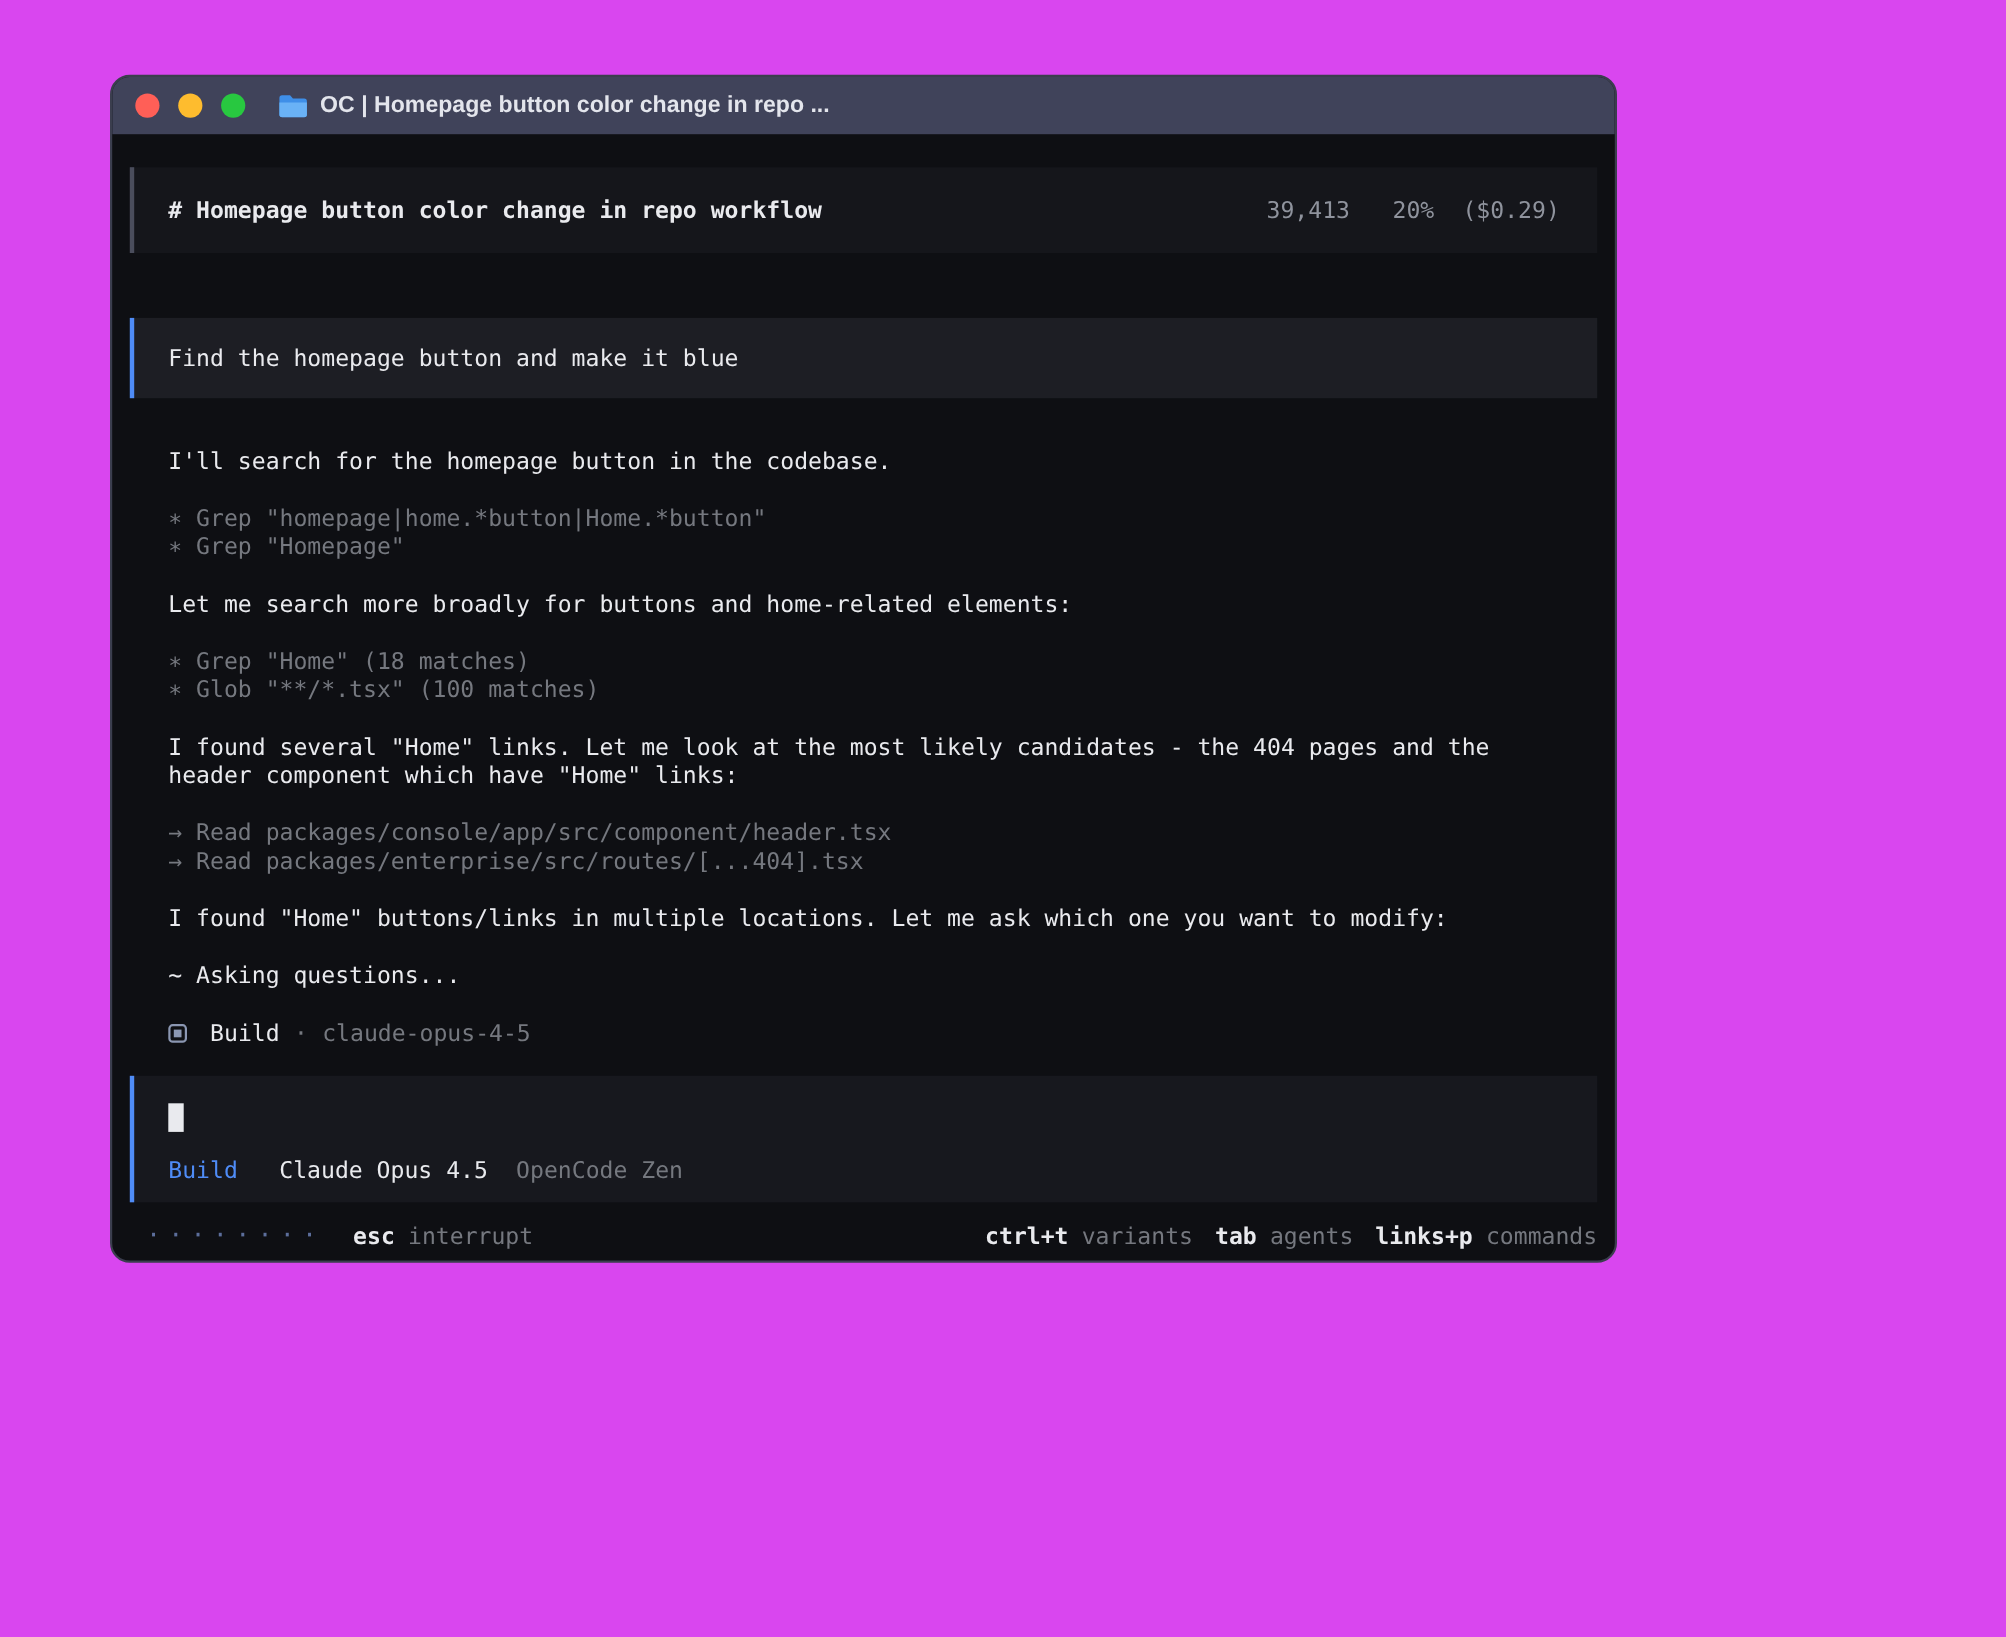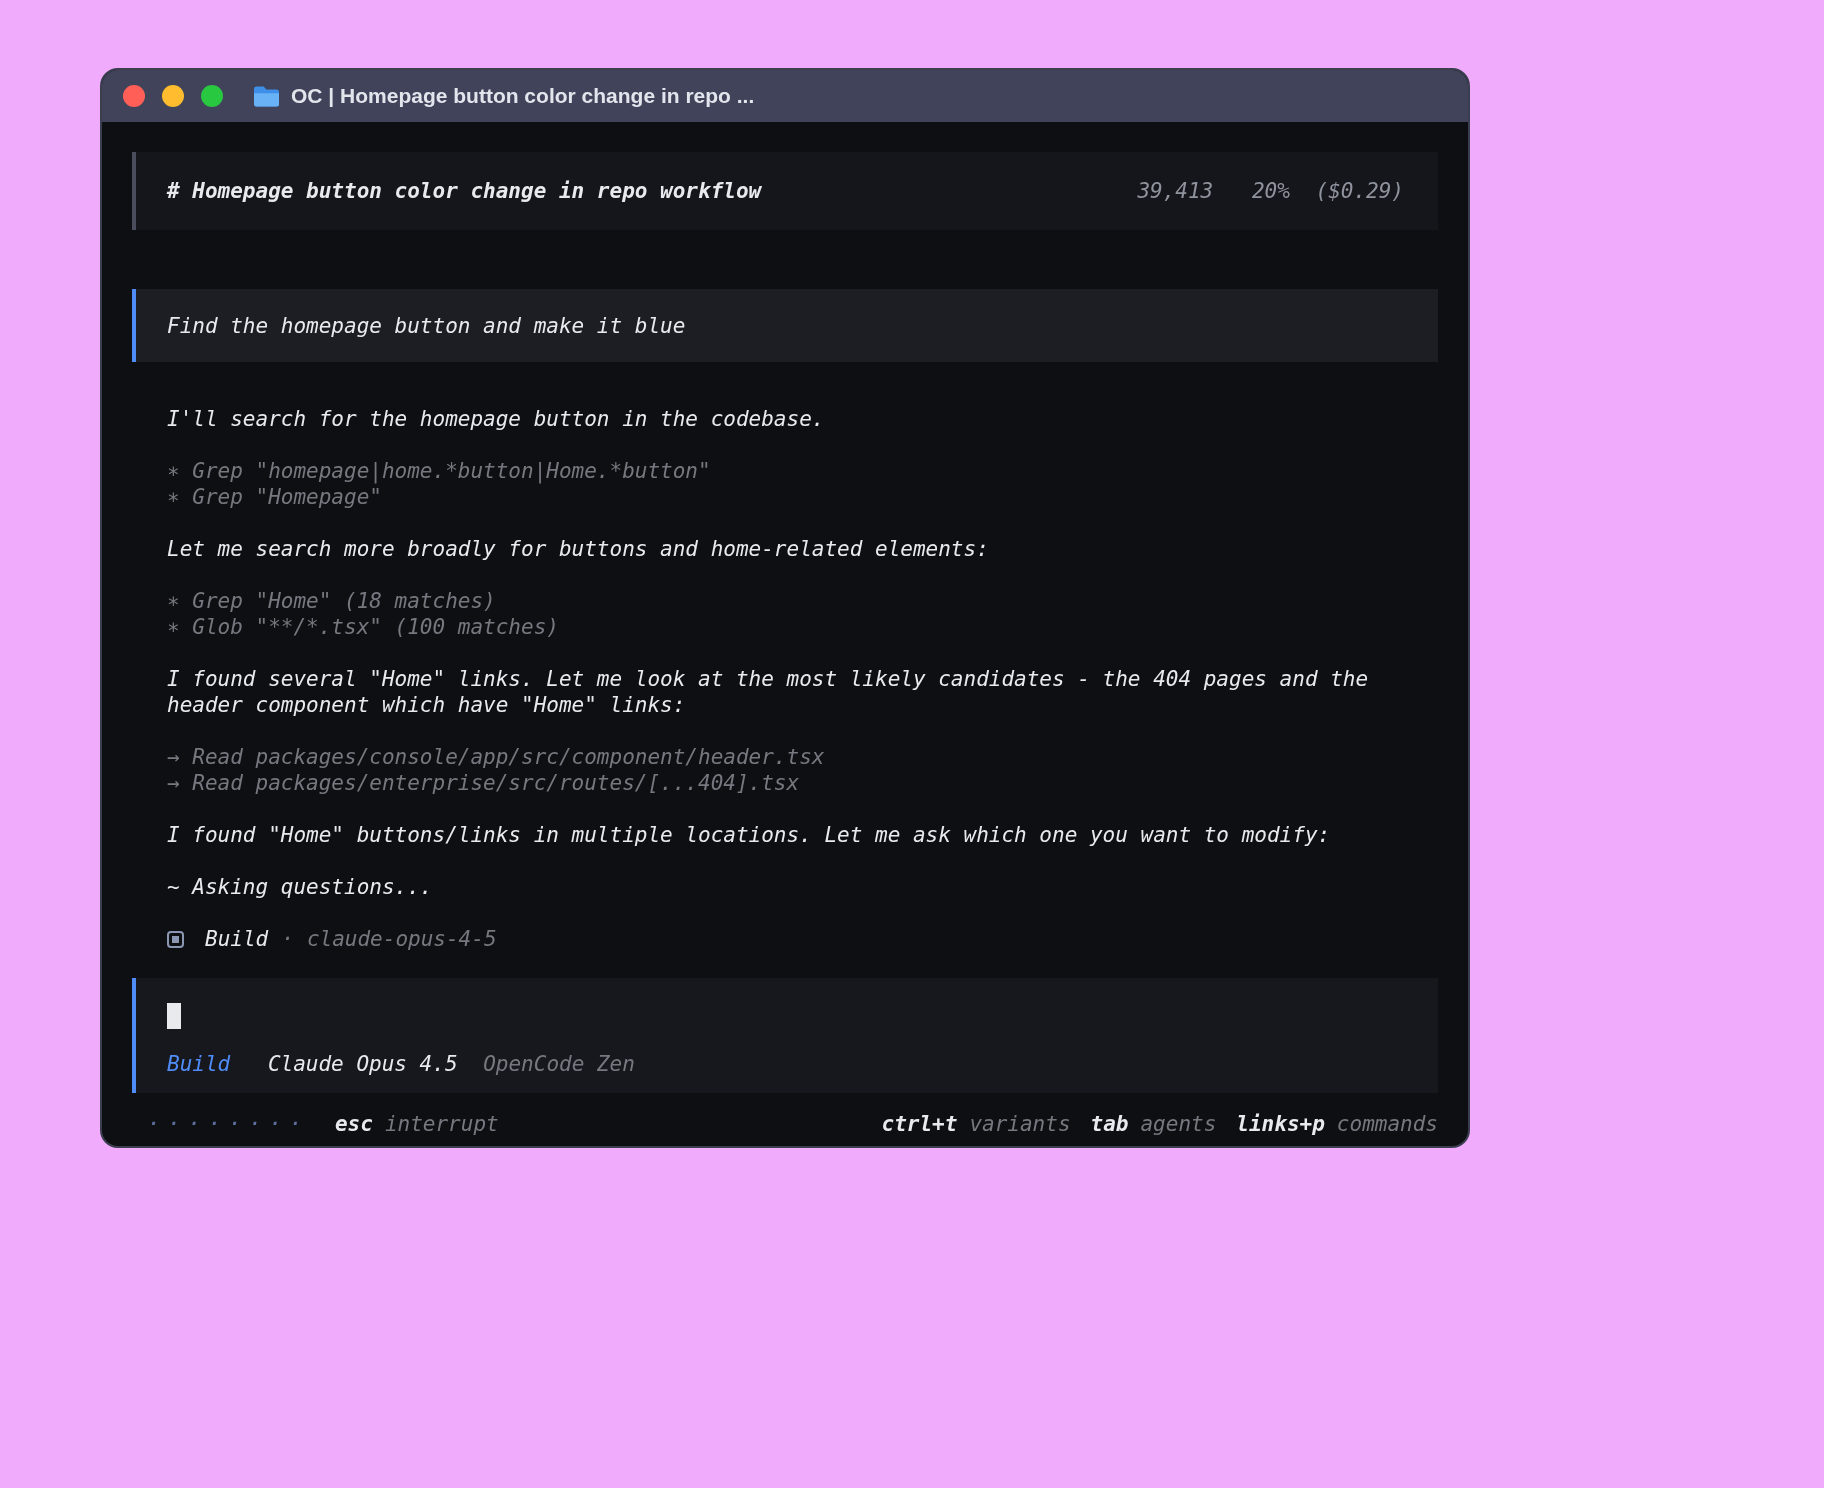--- a/index.html
+++ b/index.html
@@ -1,18 +1,18 @@
 <!DOCTYPE html>
 <html><head>
 <meta charset="utf-8">
 <style>
   * { margin:0; padding:0; box-sizing:border-box; }
   html,body { background:#000; }
   .canvas {
-    position:relative; width:1824px; height:1488px; background:#f0abfc; overflow:hidden;
+    position:relative; width:1824px; height:1488px; background:#d946ef; overflow:hidden;
     font-family:"DejaVu Sans Mono", monospace;
   }
   .window {
     position:absolute; left:100px; top:68px; width:1370px; height:1080px;
     background:#0e0f13; border:2px solid #3b3e4e; border-radius:18px;
     overflow:hidden; display:flex; flex-direction:column;
   }
   .titlebar {
     flex:none; height:52px; background:#40435a;
     display:flex; align-items:center; padding:0 21px;
@@ -21,22 +21,22 @@
   .light { width:22px; height:22px; border-radius:50%; display:inline-block; }
   .light.red    { background:#ff5f57; }
   .light.yellow { background:#febc2e; }
   .light.green  { background:#28c840; }
   .folder { margin-left:30px; display:flex; align-items:center; }
   .title {
     margin-left:11px; font-family:"Liberation Sans", sans-serif;
     font-weight:bold; font-size:21px; color:#e3e5ec; white-space:nowrap;
   }
   .content {
-    flex:1; padding:30px 30px 0; display:flex; flex-direction:column;
-    font-size:21px; line-height:26px; color:#e9eaee;font-style:italic;
+    flex:1; padding:30px 16px 0; display:flex; flex-direction:column;
+    font-size:21px; line-height:26px; color:#e9eaee;
   }
   .header-block {
     flex:none; height:78px; background:#15161b; border-left:4px solid #4a4d5c;
     display:flex; align-items:center; justify-content:space-between;
     padding:0 34px 0 31px; margin-bottom:27px;
   }
   .header-title { font-weight:bold; }
   .header-stats { color:#8f939d; white-space:nowrap;text-align:right; }
   .header-stats .ctx  { margin-left:26px; }
   .header-stats .cost { margin-left:13px; }

